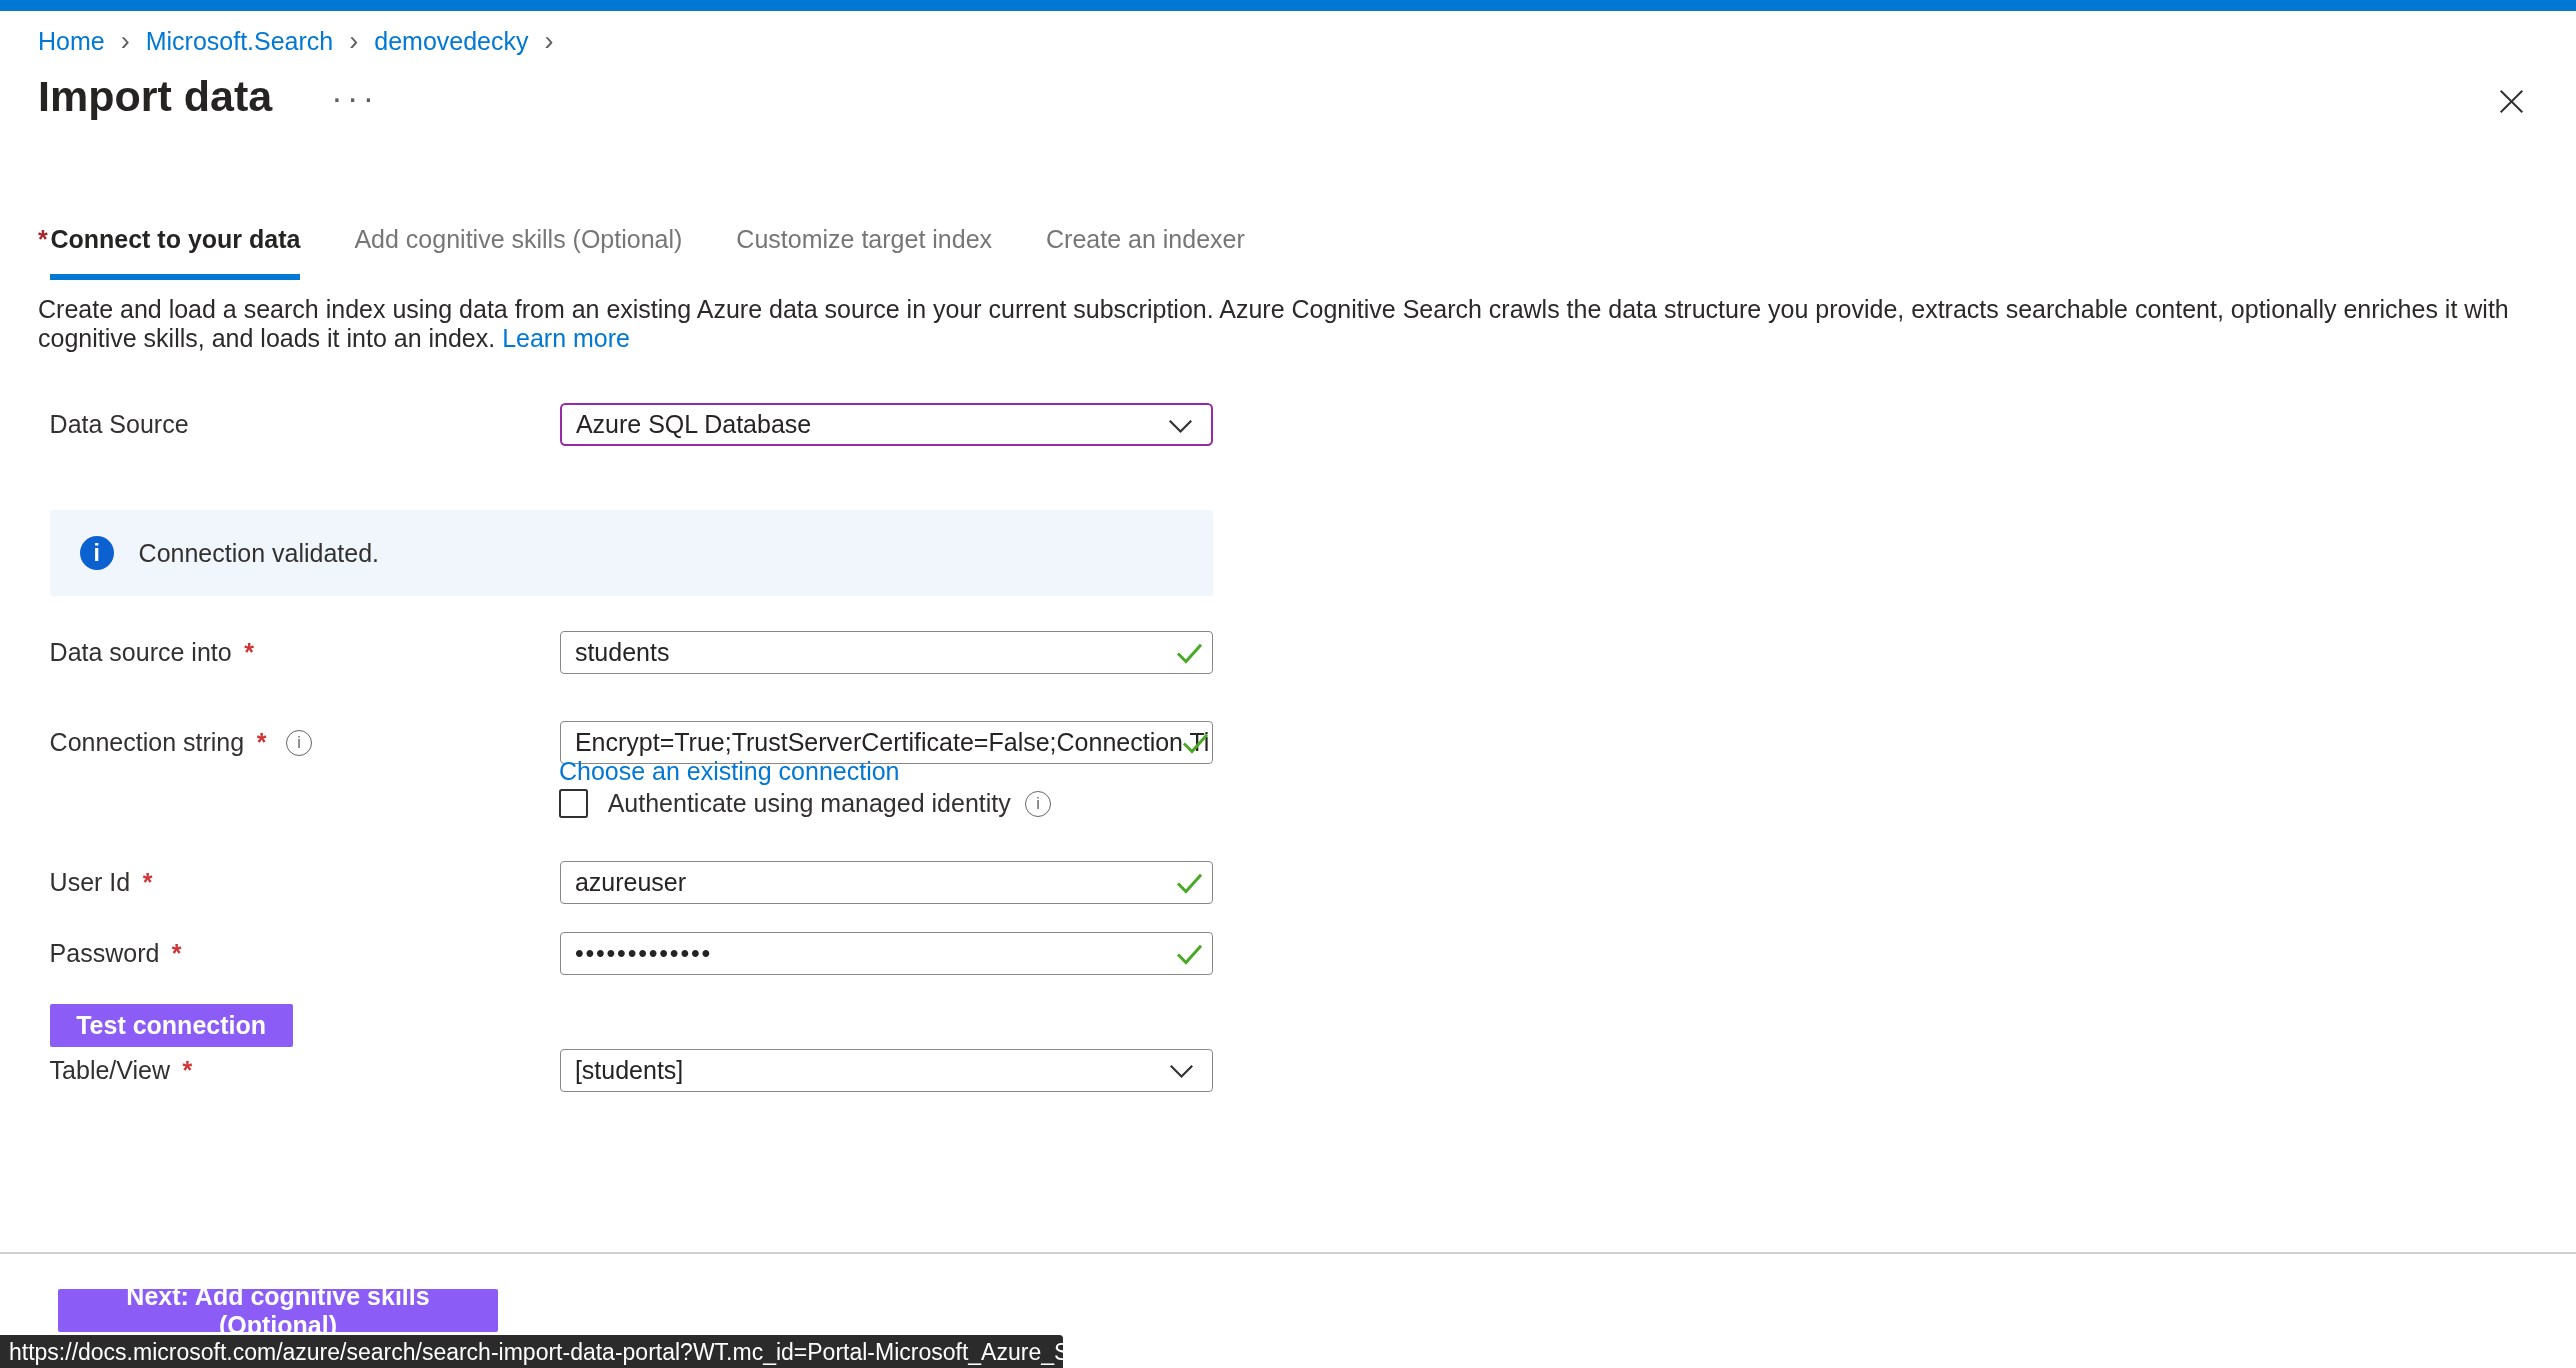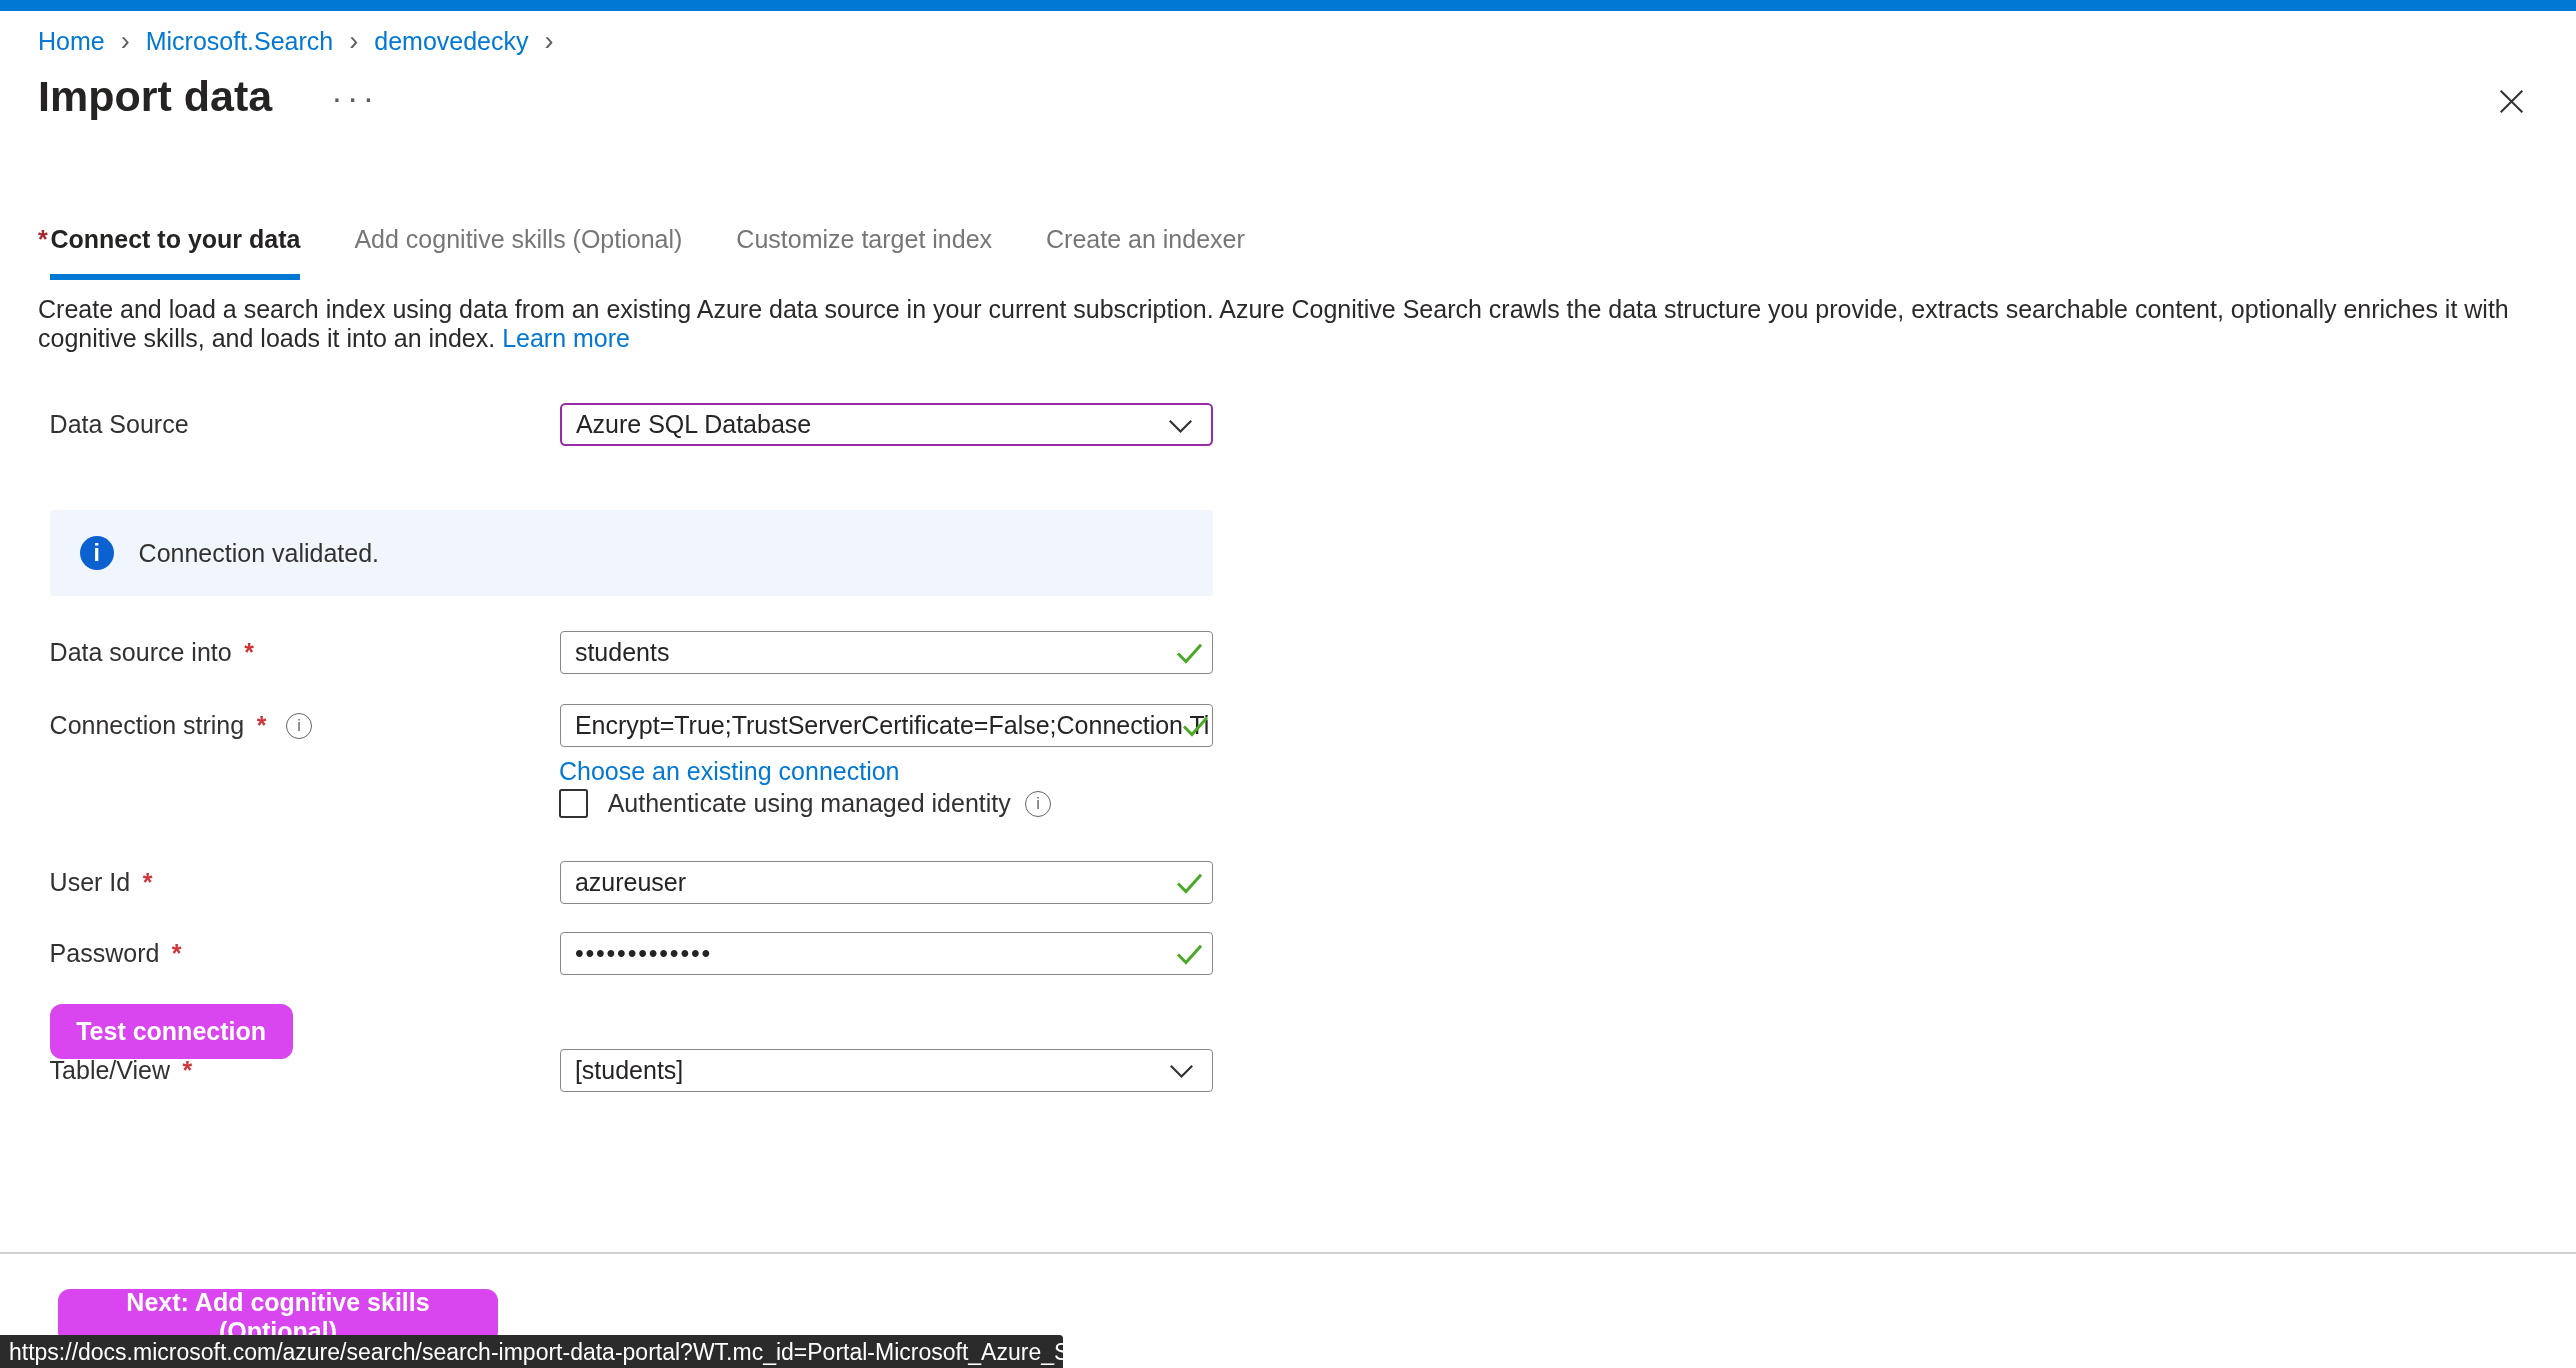--- a/index.html
+++ b/index.html
@@ -43,21 +43,21 @@
   .chev{position:absolute;right:18px;top:14.3px;}
   .vcheck{position:absolute;right:7.2px;top:9.8px;}
   .banner{position:absolute;left:11.6px;top:107px;width:1163px;height:86px;box-sizing:border-box;background:#f0f6fc;
           border-radius:3.6px;display:flex;align-items:center;padding-left:30px;gap:25px;}
   .banner-icon{width:34px;height:34px;border-radius:50%;background:#0b61d0;color:#ffffff;display:flex;
                align-items:center;justify-content:center;font-size:23px;font-weight:700;flex:none;}
   .choose-link{position:absolute;left:521px;top:354px;font-size:25px;}
   .chk-row{position:absolute;left:521px;top:386px;display:flex;align-items:center;}
   .checkbox{width:29px;height:29px;box-sizing:border-box;border:2.7px solid #323130;border-radius:2.7px;background:#fff;margin-right:19.7px;cursor:pointer;flex:none;}
   .pwd{letter-spacing:1.8px;font-size:25px;}
-  .btn{height:55px;box-sizing:border-box;background:#d946ef;color:#ffffff;border:none;border-radius:12px;
+  .btn{height:43px;box-sizing:border-box;background:#8b5cf6;color:#ffffff;border:none;border-radius:2px;
        font-family:"Liberation Sans",sans-serif;font-size:25px;font-weight:700;display:flex;align-items:center;justify-content:center;cursor:pointer;}
   .test-btn{position:absolute;left:11.6px;top:601px;width:243px;}
 
   
   .divider{position:absolute;top:1252px;left:0;width:2576px;height:1.8px;background:#d2d0ce;}
   .next-btn{position:absolute;top:1289px;left:58px;width:440px;}
   .statusbar{position:absolute;left:0;top:1335px;width:1063px;height:34px;background:#2b2b2b;border-top-right-radius:3.6px;
              color:#ffffff;font-size:23px;display:flex;align-items:center;padding-left:9px;box-sizing:border-box;white-space:nowrap;}
 </style>
 </head>
@@ -131,21 +131,21 @@
         <span class="req-red">*</span>
       </div>
       <div class="field">
         <span>students</span>
         <svg class="vcheck" width="29" height="23" viewBox="0 0 32 26">
           <polyline points="3,13 12,22 29,3" fill="none" stroke="#4ca828" stroke-width="3.4"></polyline>
         </svg>
       </div>
     </div>
 
-    <div class="frow" style="top:301px;justify-content:space-between;">
+    <div class="frow" style="top:318px;justify-content:space-between;">
       <div class="label-col">
         <span>Connection string</span>
         <span class="req-red">*</span>
         <span class="info-circle">i</span>
       </div>
       <div class="field" style="padding-right:39px;">
         <span>Encrypt=True;TrustServerCertificate=False;Connection Ti ...</span>
         <svg class="vcheck" style="right:1.8px;" width="29" height="23" viewBox="0 0 32 26">
           <polyline points="3,13 12,22 29,3" fill="none" stroke="#4ca828" stroke-width="3.4"></polyline>
         </svg>

